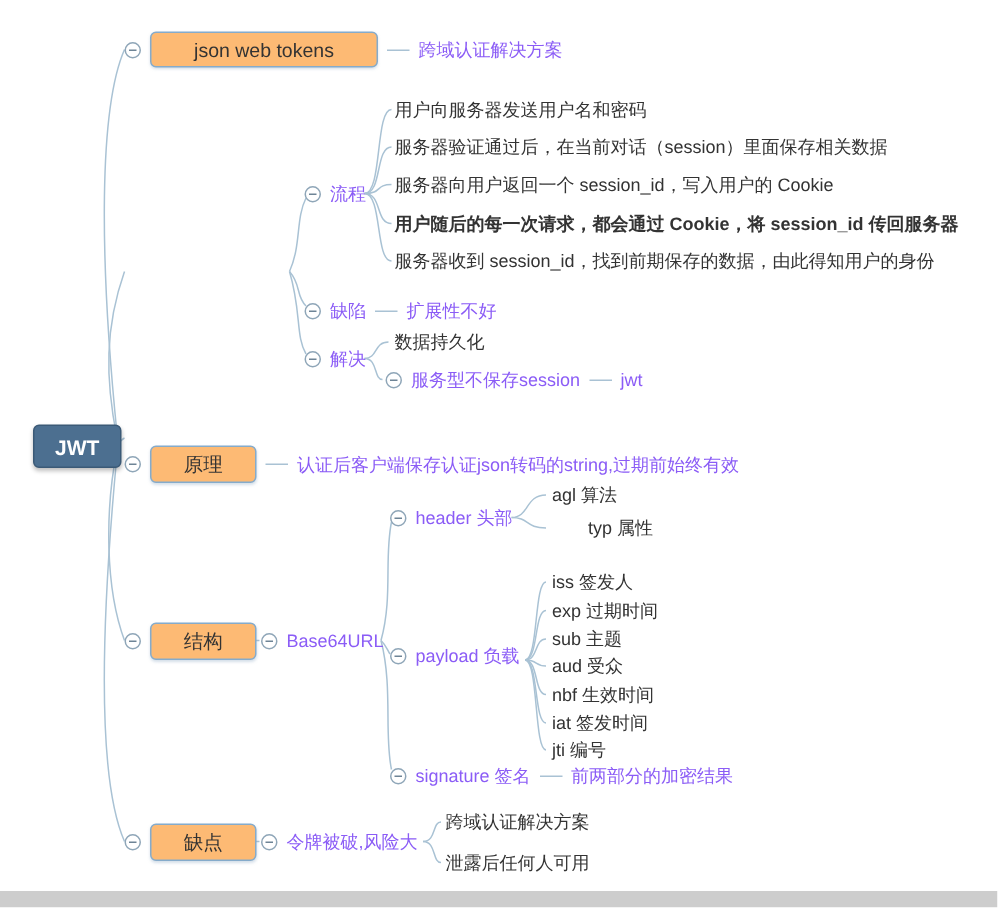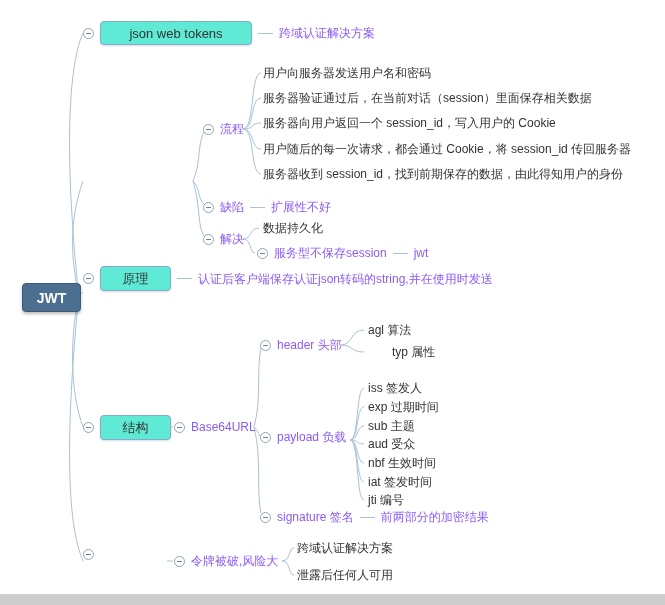--- a/index.html
+++ b/index.html
@@ -5,21 +5,21 @@
   html,body{margin:0;padding:0;}
   .canvas{
     position:relative;width:665px;height:605px;background:#ffffff;overflow:hidden;
     font-family:"Liberation Sans","DejaVu Sans",sans-serif;color:#333;
   }
   .connectors{position:absolute;left:0;top:0;pointer-events:none;}
   .row{position:absolute;display:flex;align-items:center;gap:6px;white-space:nowrap;}
   .cicon{width:11px;height:11px;min-width:11px;box-sizing:border-box;border:1px solid #8fa6b8;
     border-radius:50%;background:#fff;display:flex;align-items:center;justify-content:center;}
   .cicon::after{content:"";display:block;width:5px;height:1px;background:#6e8496;}
-  .tbox{border:1px solid #85abcb;border-radius:4px;background:#5eead4;font-size:13px;color:#333;
+  .tbox{border:1px solid #85abcb;border-radius:4px;background:#fdba74;font-size:13px;color:#333;
     height:25px;box-sizing:border-box;display:flex;align-items:center;justify-content:center;
     box-shadow:0 1px 2px rgba(150,175,200,.4);}
   .w-json{width:152px;height:24px;}
   .w-old{width:98px;}
   .w-sm{width:71px;}
   .t12{font-size:12px;line-height:16px;color:#8b5cf6;}
   .tnode{position:absolute;font-size:12px;line-height:16px;color:#333;white-space:nowrap;}
   .hline{width:15px;min-width:15px;height:1px;background:#a9c2d4;}
   .root{position:absolute;left:22px;top:283px;width:57px;height:27px;background:#4c6f90;
     border:1px solid #3b5a77;border-radius:4px;color:#fff;font-weight:bold;font-size:14px;
@@ -86,21 +86,21 @@
   </div>
 
 
   <div class="row" style="left:203px;top:121px;">
     <span class="cicon"></span>
     <span class="t12">流程</span>
   </div>
   <div class="tnode" style="left:263px;top:65px;">用户向服务器发送用户名和密码</div>
   <div class="tnode" style="left:263px;top:90px;">服务器验证通过后，在当前对话（session）里面保存相关数据</div>
   <div class="tnode" style="left:263px;top:115px;">服务器向用户返回一个 session_id，写入用户的 Cookie</div>
-  <div class="tnode" style="left:263px;top:141px;">用户随后的每一次请求，都会通过 Cookie，将 session_id 传回服务器</div>
+  <div class="tnode" style="left:263px;top:141px;font-weight:bold;">用户随后的每一次请求，都会通过 Cookie，将 session_id 传回服务器</div>
   <div class="tnode" style="left:263px;top:166px;">服务器收到 session_id，找到前期保存的数据，由此得知用户的身份</div>
 
   <div class="row" style="left:203px;top:199px;">
     <span class="cicon"></span>
     <span class="t12">缺陷</span>
     <span class="hline"></span>
     <span class="t12">扩展性不好</span>
   </div>
 
   <div class="row" style="left:203px;top:231px;">
@@ -108,25 +108,25 @@
     <span class="t12">解决</span>
   </div>
   <div class="tnode" style="left:263px;top:220px;text-align:center;">数据持久化</div>
   <div class="row" style="left:257px;top:245px;">
     <span class="cicon"></span>
     <span class="t12">服务型不保存session</span>
     <span class="hline"></span>
     <span class="t12">jwt</span>
   </div>
 
-  <div class="row" style="left:83px;top:266px;justify-content:flex-end;">
+  <div class="row" style="left:83px;top:297px;justify-content:flex-end;">
     <span class="cicon"></span>
     <div class="tbox w-sm">原理</div>
     <span class="hline"></span>
-    <span class="t12">认证后客户端保存认证json转码的string,并在使用时发送</span>
+    <span class="t12">认证后客户端保存认证json转码的string,过期前始终有效</span>
   </div>
 
   <div class="row" style="left:83px;top:415px;">
     <span class="cicon"></span>
     <div class="tbox w-sm">结构</div>
   </div>
   <div class="row" style="left:174px;top:419px;">
     <span class="cicon"></span>
     <span class="t12">Base64URL</span>
   </div>
@@ -152,20 +152,21 @@
 
   <div class="row" style="left:260px;top:509px;">
     <span class="cicon"></span>
     <span class="t12">signature 签名</span>
     <span class="hline"></span>
     <span class="t12">前两部分的加密结果</span>
   </div>
 
   <div class="row" style="left:83px;top:549px;">
     <span class="cicon"></span>
+    <div class="tbox w-sm">缺点</div>
   </div>
   <div class="row" style="left:174px;top:553px;">
     <span class="cicon"></span>
     <span class="t12">令牌被破,风险大</span>
   </div>
   <div class="tnode" style="left:297px;top:540px;">跨域认证解决方案</div>
   <div class="tnode" style="left:297px;top:567px;">泄露后任何人可用</div>
 
   <div class="bottom-edge"></div>
 </div>

